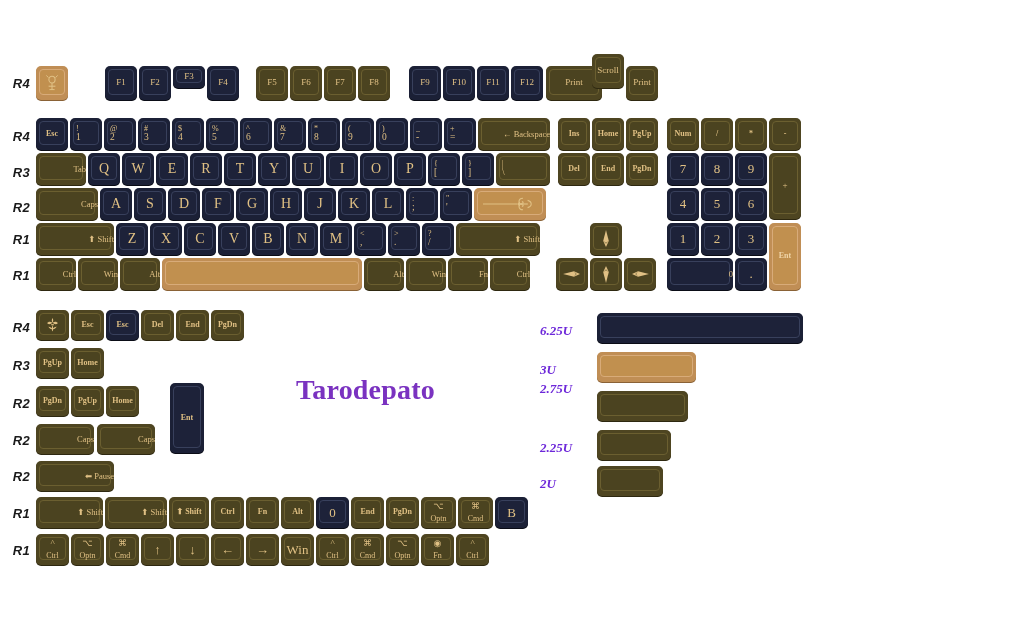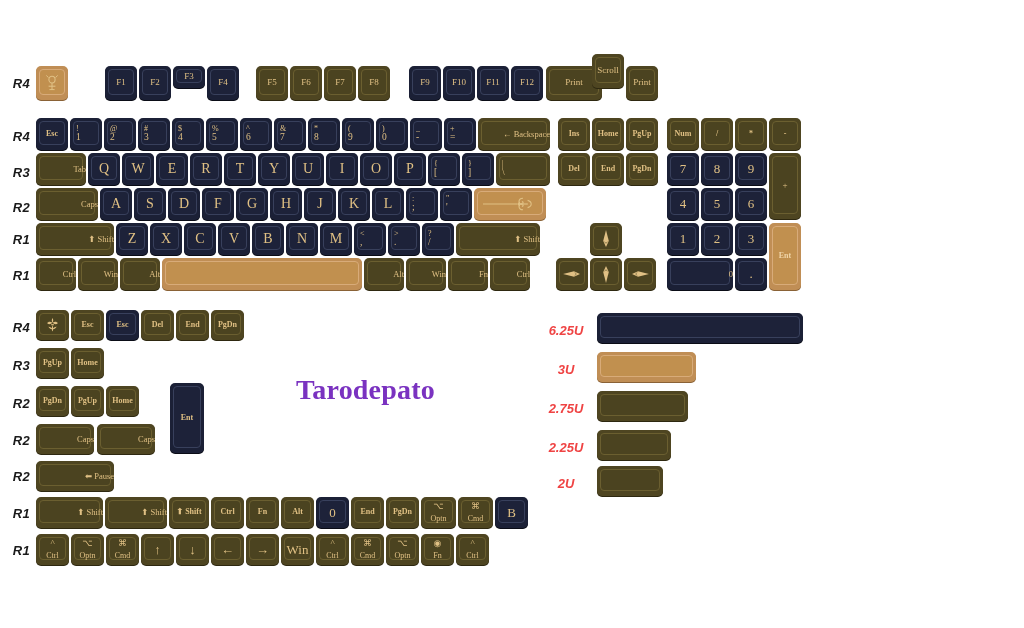--- a/index.html
+++ b/index.html
@@ -68,23 +68,23 @@
   #title{
     position:absolute;
     font-family:"Liberation Serif", serif;
     font-weight:700;font-size:28px;color:#7A32C0;
     letter-spacing:.2px;
   }
 
   
   .sizelabel{
     position:absolute;
-    font-family:Liberation Sans, sans-serif;
+    font-family:Liberation Serif, serif;
     font-weight:700;font-style:italic;font-size:13px;
-    color:#ef4444;text-align:center;
+    color:#6d28d9;text-align:left;
   }
   .glyphsvg{display:block;}
 </style>
 </head>
 <body>
 
 <div id="stage">
 
   <div class="rowlabel" style="left:4px;top:76px;">R4</div>
   <div class="rowlabel" style="left:4px;top:129px;">R4</div>
@@ -729,16 +729,16 @@
         <div class="face"></div>
         <div class="lg"></div>
       </div>
       <div class="key olive " style="left: 597px; top: 466px; width: 66px; height: 30px;">
         <div class="face"></div>
         <div class="lg"></div>
       </div>
     </div>
 <div class="sizelabel" style="left: 540px; top: 323px; width: 52px;">6.25U</div>
     <div class="sizelabel" style="left: 540px; top: 362px; width: 52px;">3U</div>
-    <div class="sizelabel" style="left: 540px; top: 401px; width: 52px;">2.75U</div>
+    <div class="sizelabel" style="left: 540px; top: 381px; width: 52px;">2.75U</div>
     <div class="sizelabel" style="left: 540px; top: 440px; width: 52px;">2.25U</div>
     <div class="sizelabel" style="left: 540px; top: 476px; width: 52px;">2U</div>
   </div>
 
 </body></html>

